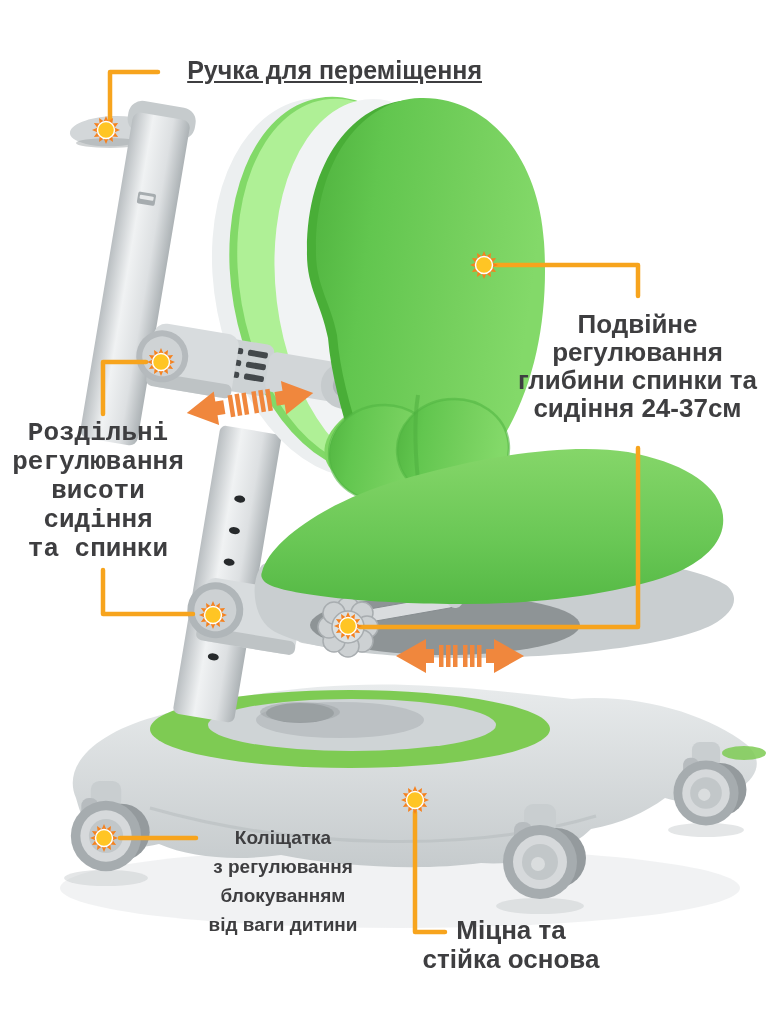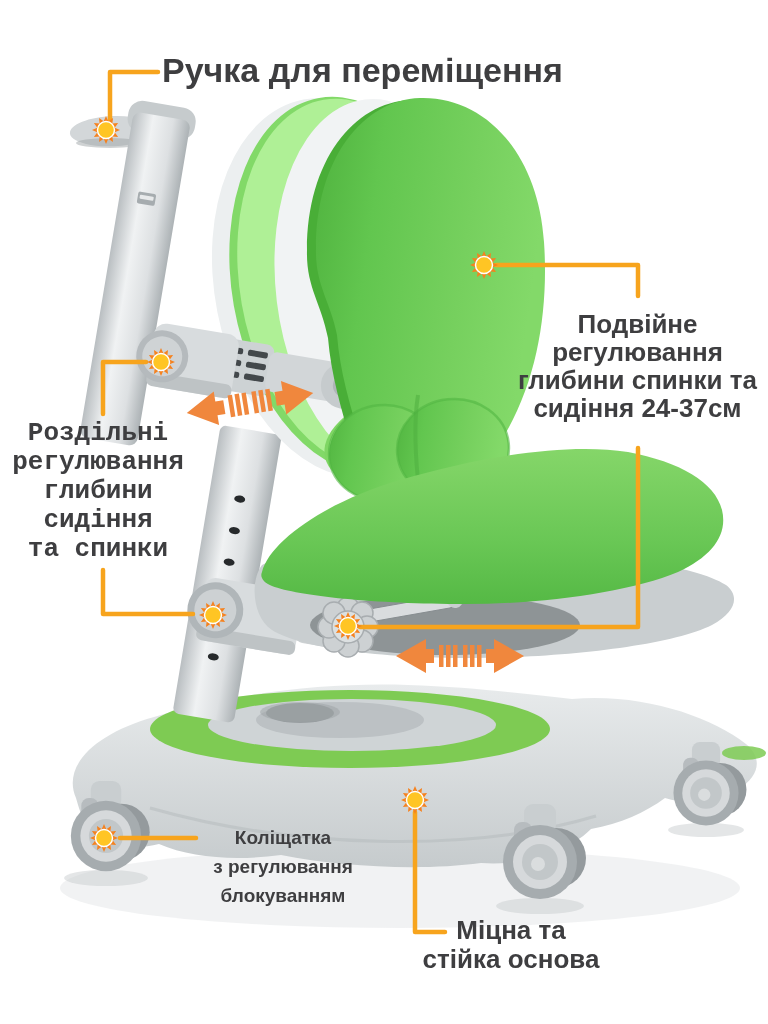--- a/index.html
+++ b/index.html
@@ -1,21 +1,21 @@
 <!DOCTYPE html>
 <html style="--accent_line: #F7A41D; --arrow_orange: #F0873D; --sun_core: #FFC524; --sun_rays: #F5821F; --text: #3E3E40; --green_main: #6CCB58; --green_light: #AFF096; --green_dark: #49AE37; --green_base: #7ECB53;"><head>
 <meta charset="utf-8">
 <style>
   html,body{margin:0;padding:0;background:#fff;}
   #stage{position:relative;width:768px;height:1024px;background:#fff;overflow:hidden;
          font-family:"Liberation Sans",sans-serif;}
   svg{position:absolute;left:0;top:0;}
   .label{position:absolute;font-weight:bold;color:var(--text);text-align:center;}
   .label .ln{white-space:nowrap;}
-  #label-handle{left:162px;top:54px;width:320px;text-align:center;font-size:34px;line-height:32px;}
+  #label-handle{left:162px;top:54px;width:320px;text-align:right;font-size:25px;line-height:32px;text-decoration:underline;}
   #label-depth{left:500px;top:310px;width:275px;font-size:26px;line-height:28px;}
   #label-height{left:0px;top:419px;width:196px;font-size:26px;line-height:29px;font-family:Liberation Mono, monospace;}
   #label-wheels{left:159px;top:823px;width:248px;font-size:19px;line-height:29px;}
   #label-base{left:387px;top:916px;width:248px;font-size:26px;line-height:29px;}
 </style>
 </head>
 <body>
 
 <div id="stage">
 
@@ -216,29 +216,30 @@
 <div class="label" id="label-depth">
   <div class="ln">Подвійне</div>
   <div class="ln">регулювання</div>
   <div class="ln">глибини спинки та</div>
   <div class="ln">сидіння 24-37см</div>
 </div>
 
 <div class="label" id="label-height">
   <div class="ln">Роздільні</div>
   <div class="ln">регулювання</div>
-  <div class="ln">глибини</div>
+  <div class="ln">висоти</div>
   <div class="ln">сидіння</div>
   <div class="ln">та спинки</div>
 </div>
 
 <div class="label" id="label-wheels">
   <div class="ln">Коліщатка</div>
   <div class="ln">з регулювання</div>
   <div class="ln">блокуванням</div>
+  <div class="ln">від ваги дитини</div>
 </div>
 
 <div class="label" id="label-base">
   <div class="ln">Міцна та</div>
   <div class="ln">стійка основа</div>
 </div>
 
 </div>
 
 </body></html>

